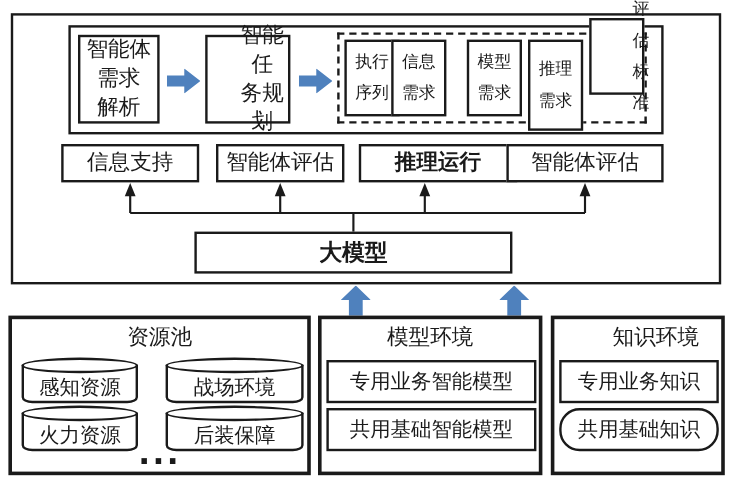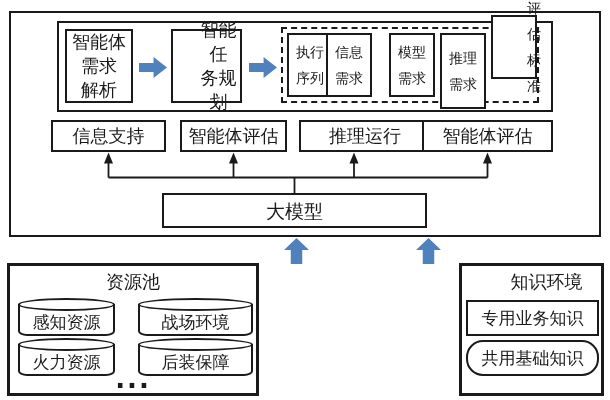--- a/index.html
+++ b/index.html
@@ -43,21 +43,21 @@
   .cyl-label {
     position:absolute; left:0; right:0; top:12px; bottom:1px; z-index:3;
     display:flex; align-items:center; justify-content:center; font-size:17px;
   }
   .env-item { font-size:17px; }
   .ellipsis {
     position:absolute; left:0; right:0; top:104px; text-align:center;
     font-weight:bold; font-size:26px; letter-spacing:2px; line-height:18px;
     font-family:"DejaVu Sans","Liberation Sans",sans-serif;
   }
-  .big-label { font-size:19px; }
+  .big-label { font-size:19px;font-weight:bold; }
 </style>
 </head>
 <body>
 
 <div class="canvas">
 
   <div class="abs" style="left:9px; top:11px; width:592px; height:226px; border:2px solid var(--line);"></div>
 
   <div class="abs" style="left:57px; top:21px; width:496px; height:91px; border:2px solid var(--line);"></div>
 
@@ -80,21 +80,21 @@
 需求</div>
   <div class="box pre out-item" style="left:389px; top:33px; width:46px; height:64px;">模型
 需求</div>
   <div class="box pre out-item" style="left:440px; top:33px; width:46px; height:76px;">推理
 需求</div>
   <div class="box pre out-item" style="left:491px; top:15px; width:46px; height:64px;padding-left:40px;">评估
 标准</div>
 
   <div class="box" style="left:51px; top:120px; width:115px; height:32px;">信息支持</div>
   <div class="box" style="left:180px; top:120px; width:107px; height:32px;">智能体评估</div>
-  <div class="box" style="left:299px; top:120px; width:132px; height:32px;">推理运行</div>
+  <div class="box" style="left:299px; top:120px; width:132px; height:32px;font-weight:bold;">推理运行</div>
   <div class="box" style="left:422px; top:120px; width:131px; height:32px;">智能体评估</div>
 
   <svg class="overlay" width="610" height="400" viewBox="0 0 610 400">
     <g stroke="#1a1a1a" stroke-width="1.8" fill="none">
       <path d="M108.5,177.5 H487.5"></path>
       <path d="M108.5,177.5 V162"></path>
       <path d="M233.5,177.5 V162"></path>
       <path d="M354,177.5 V162"></path>
       <path d="M487.5,177.5 V162"></path>
       <path d="M294.5,194 V177.5"></path>
@@ -130,20 +130,25 @@
       <div class="cyl-label">火力资源</div>
     </div>
     <div class="cyl" style="left:128px; top:72px; width:115px; height:38px;">
       <div class="cyl-top"></div>
       <div class="cyl-body"></div>
       <div class="cyl-label">后装保障</div>
     </div>
     <div class="ellipsis">...</div>
   </div>
 
+  <div class="panel" style="left:265px; top:263px; width:187px; height:133px;">
+    <div class="panel-title">模型环境</div>
+    <div class="box env-item" style="left:4px; top:34px; width:175px; height:36px;">专用业务智能模型</div>
+    <div class="box env-item" style="left:4px; top:74px; width:175px; height:36px;">共用基础智能模型</div>
+  </div>
 
   <div class="panel" style="left:459px; top:263px; width:145px; height:133px;padding-left:30px;">
     <div class="panel-title">知识环境</div>
     <div class="box env-item" style="left:4px; top:34px; width:133px; height:36px;text-align:right;">专用业务知识</div>
     <div class="box env-item" style="left:4px; top:74px; width:133px; height:36px;border-radius:17px;">共用基础知识</div>
   </div>
 
 </div>
 
 </body></html>

